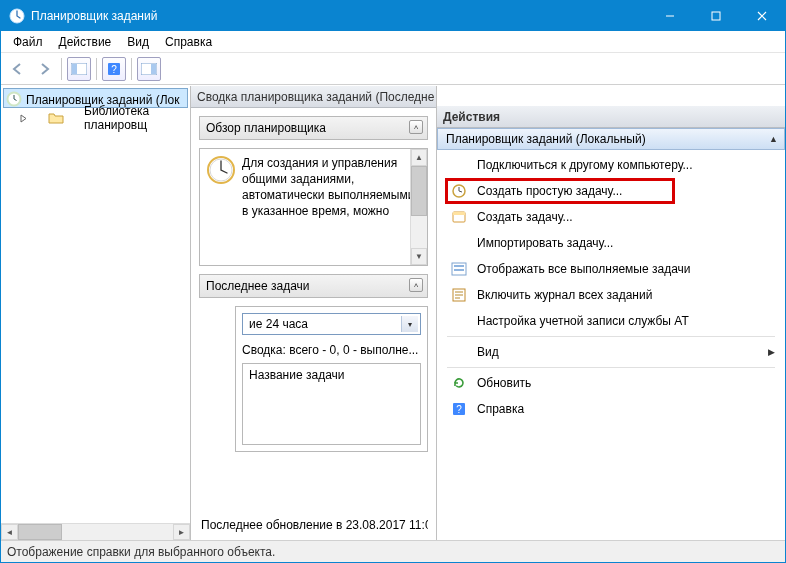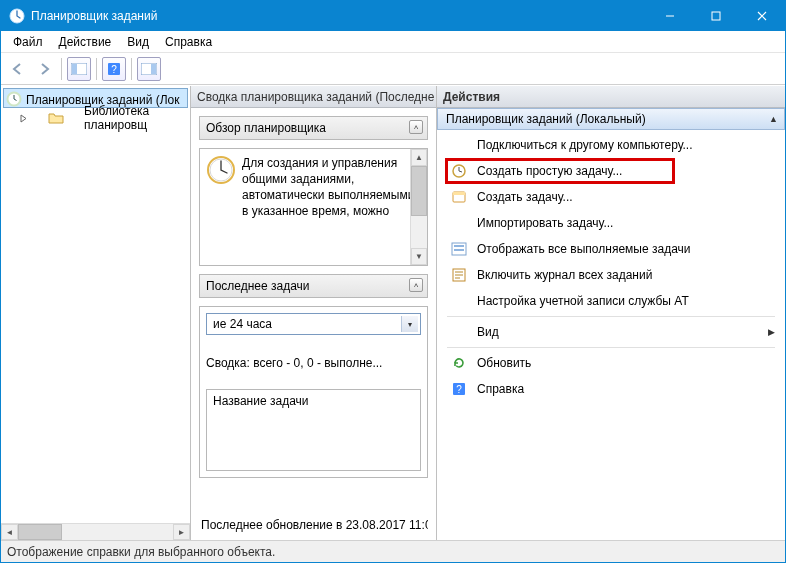--- a/index.html
+++ b/index.html
@@ -39,21 +39,21 @@
 .groupbar .chev { position: absolute; right: 4px; top: 3px; width: 14px; height: 14px; border: 1px solid #9a9a9a; background: linear-gradient(#fff,#e2e2e2); border-radius: 2px; display: flex; align-items: center; justify-content: center; font-size: 8px; color: #444; }
 
 .overview { border: 1px solid #b8b8b8; height: 118px; padding: 6px; display: flex; gap: 6px; overflow: hidden; position: relative; }
 .overview .clock { width: 30px; height: 30px; flex-shrink: 0; }
 .overview .txt { font-size: 12px; line-height: 16px; color: #000; }
 .inner-vscroll { position: absolute; right: 0; top: 0; bottom: 0; width: 17px; background: #f0f0f0; border-left: 1px solid #dcdcdc; display: flex; flex-direction: column; }
 .inner-vscroll .arrow { height: 17px; background: #efefef; border: 1px solid #d6d6d6; display:flex; align-items:center; justify-content:center; font-size:8px; color:#555; }
 .inner-vscroll .thumb { height: 50px; background:#cdcdcd; border:1px solid #b9b9b9; }
 .inner-vscroll .track { flex:1; }
 
-.state-box { border: 1px solid #b8b8b8; padding: 6px; display: flex; flex-direction: column; gap: 17px; }
+.state-box { border: 1px solid #b8b8b8; padding: 6px; display: flex; flex-direction: column; gap: 4px; margin-left: 36px; }
 .dropdown { height: 22px; border: 1px solid #7a9ac0; background: #fff; display: flex; align-items: center; padding: 0 6px; position: relative; font-size: 12px; }
 .dropdown .dd-arrow { position: absolute; right: 2px; top: 2px; width: 17px; height: 16px; background: linear-gradient(#f4f6fb,#dbe3ef); border-left: 1px solid #b8c8de; display: flex; align-items: center; justify-content: center; font-size: 8px; color: #333; }
 .summary-line { font-size: 12px; padding: 4px 0 2px; white-space: nowrap; overflow: hidden; }
 .name-box { border: 1px solid #b8b8b8; height: 82px; padding: 4px 6px; font-size: 12px; background:#fff; }
 .last-update { font-size: 12px; padding-top: 2px; padding-left: 2px; white-space: nowrap; overflow: hidden; }
 
 .actions-pane { width: 348px; display: flex; flex-direction: column; background: #fff; }
 .actions-scope { height: 22px; background: linear-gradient(#eef4fc,#cddff4); border: 1px solid #9fb9d8; display: flex; align-items: center; padding: 0 8px; font-size: 12px; position: relative; }
 .actions-scope .up { position: absolute; right: 6px; font-size: 9px; color: #333; }
 .action-list { display: flex; flex-direction: column; padding: 2px 0; }
@@ -211,21 +211,21 @@
         <div class="name-box">
           <span>Название задачи</span>
         </div>
       </div>
       <div style="flex:1"></div>
       <div class="last-update">Последнее обновление в 23.08.2017 11:00</div>
     </div>
   </div>
 
   <div class="actions-pane">
-    <div class="panel-header" style="font-weight:600;">Действия</div>
+    <div class="panel-header" style="font-weight:600;margin-top:20px;">Действия</div>
     <div class="actions-scope">
       <span>Планировщик заданий (Локальный)</span>
       <span class="up">▲</span>
     </div>
     <div class="action-list">
       <div class="action-item">
         <span class="ai-icon"></span>
         <span class="ai-label">Подключиться к другому компьютеру...</span>
       </div>
       <div class="action-item hl">

